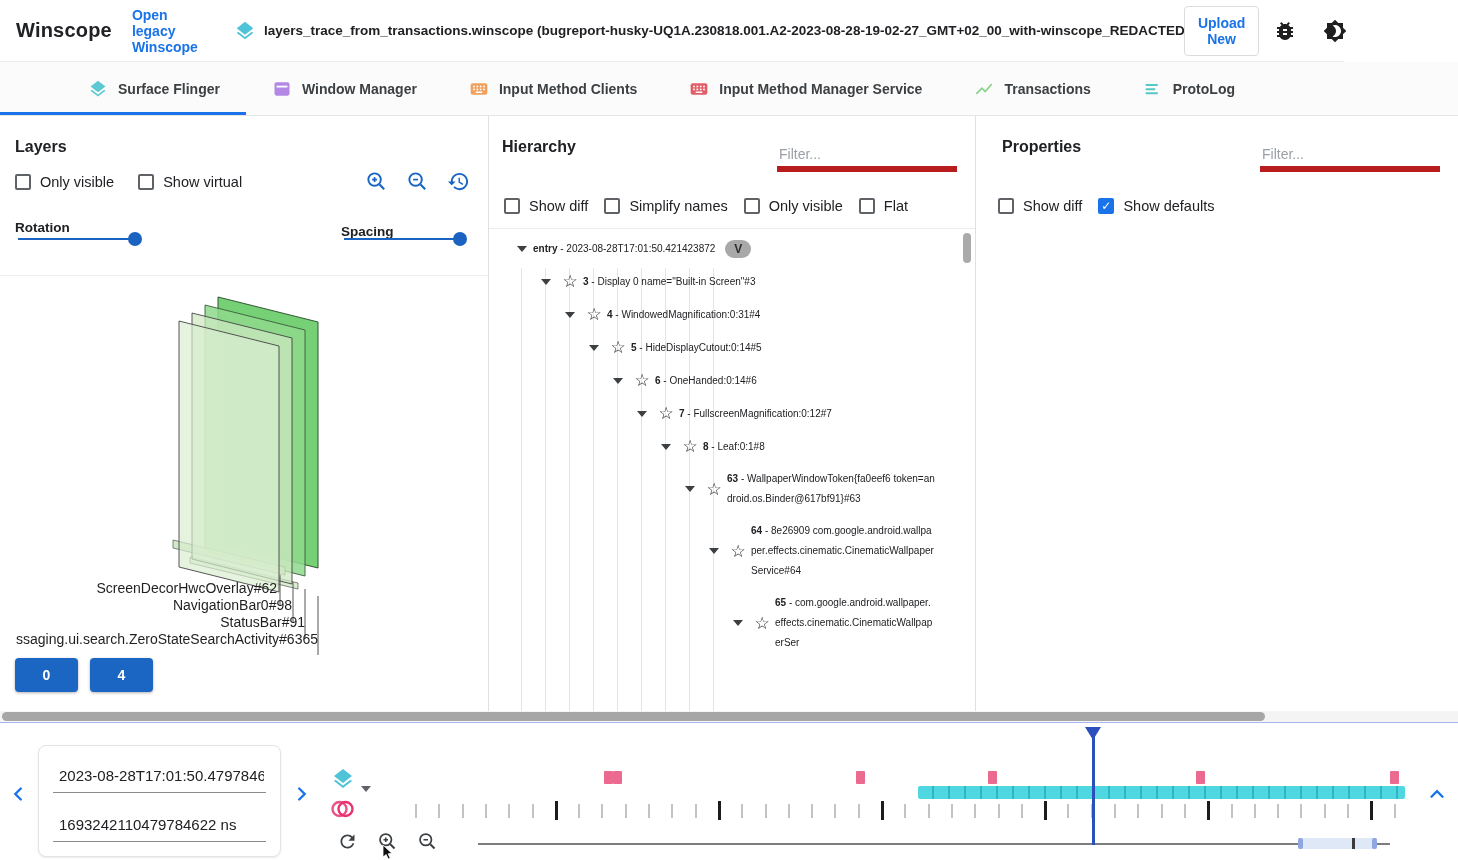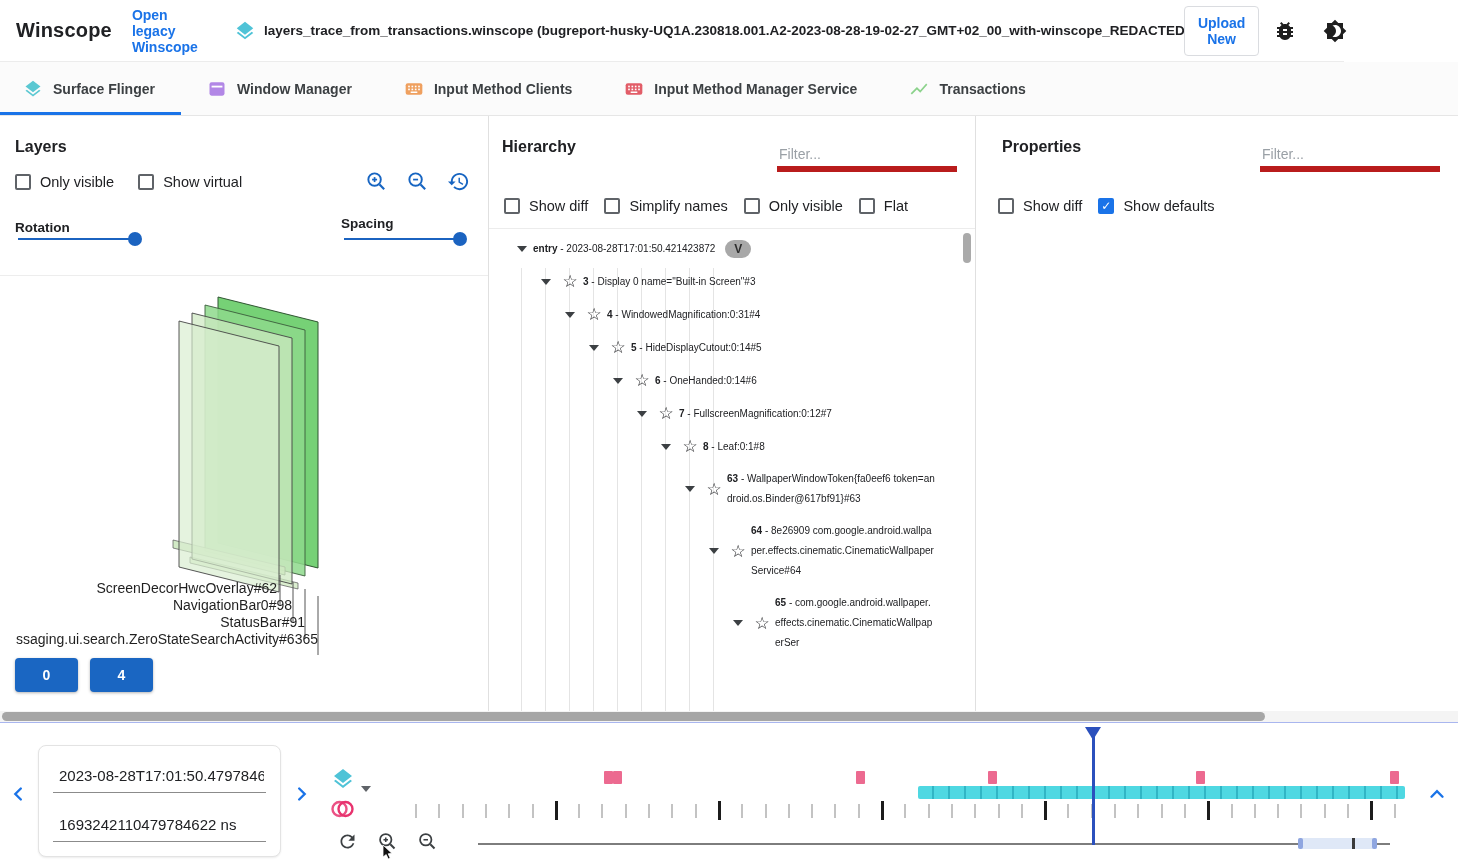--- a/index.html
+++ b/index.html
@@ -19,21 +19,21 @@
   .upload-btn { border:1px solid #dadce0; border-radius:4px; padding:8px 13px;
     color:#1a73e8; font-size:14px; font-weight:700; background:#fff; cursor:pointer; }
   .hdr-icon { width:24px; height:24px; margin-left:14px; cursor:pointer; }
   .hdr-icon:last-child { margin-right:18px; margin-left:26px; }
 
   
   .tabbar { position:absolute; left:0; top:62px; width:1458px; height:54px;
     display:flex; background:#fbfbfb; border-bottom:1px solid #e6e6e6; overflow:hidden; }
   .tab { position:relative; display:flex; align-items:center; gap:10px;
     padding:0 26px; font-size:14px; font-weight:600; color:#3c4043; white-space:nowrap; cursor:pointer; }
-  .tab:first-child { padding-left:23px;text-align:right; }
+  .tab:first-child { padding-left:88px;text-align:right; }
   .tab.active::after { content:''; position:absolute; left:0; right:0; bottom:0;
     height:3px; background:#1a73e8; }
   .tab .ticon { width:20px; height:20px; display:inline-flex; }
 
   
   .main { position:absolute; left:0; top:116px; width:1458px; height:595px; display:flex; }
   .panel { position:relative; height:100%; overflow:hidden; }
   .panel.layers { width:489px; border-right:1px solid #e0e0e0; }
   .panel.hier { width:487px; border-right:1px solid #e0e0e0; }
   .panel.props { flex:1; }
@@ -204,20 +204,32 @@
       <span>Input Method Manager Service</span>
     </div>
     <div class="tab">
       <span class="ticon">
         <svg viewBox="0 0 24 24" width="20" height="20">
           <path fill="#8bd28b" d="M3.5 18.49l6-6.01 4 4L22 6.92l-1.41-1.41-7.09 7.97-4-4L2 16.99z"></path>
         </svg>
       </span>
       <span>Transactions</span>
     </div>
+    <div class="tab">
+      <span class="ticon">
+        <svg viewBox="0 0 24 24" width="20" height="20">
+          <g fill="#56c8c2">
+            <rect x="3" y="6" width="15" height="2.4" rx="1.2"></rect>
+            <rect x="3" y="11" width="12" height="2.4" rx="1.2"></rect>
+            <rect x="3" y="16" width="15" height="2.4" rx="1.2"></rect>
+          </g>
+        </svg>
+      </span>
+      <span>ProtoLog</span>
+    </div>
     <div class="tab"></div>
   </div>
 
 <div class="main">
 
   <div class="panel layers">
     <div class="panel-title layers-head">Layers</div>
 
     <div class="cb-row layers-cbs">
       <span class="cb-item">
@@ -250,21 +262,21 @@
         <svg viewBox="0 0 24 24" width="23" height="23">
             <path fill="#1765c2" d="M13 3c-4.97 0-9 4.03-9 9H1l3.89 3.89.07.14L9 12H6c0-3.87 3.13-7 7-7s7 3.13 7 7-3.13 7-7 7c-1.93 0-3.68-.79-4.94-2.06l-1.42 1.42C8.27 19.99 10.51 21 13 21c4.97 0 9-4.03 9-9s-4.03-9-9-9zm-1 5v5l4.28 2.54.72-1.21-3.5-2.08V8H12z"></path>
           </svg>
       </span>
     </div>
 
     <div class="slider-label" style="left:15px; top:104px;">Rotation</div>
     <div class="slider" style="left:18px; top:122px; width:117px;">
         <span class="thumb"></span>
       </div>
-    <div class="slider-label" style="left:341px; top:100px;">Spacing</div>
+    <div class="slider-label" style="left:341px; top:108px;">Spacing</div>
     <div class="slider" style="left:344px; top:122px; width:116px;">
         <span class="thumb"></span>
       </div>
 
     <div class="canvas-sep"></div>
 
     <svg class="rects-svg" width="488" height="390" viewBox="0 0 488 390">
       <polygon points="218,22 318,47 318,293 218,268" fill="#6fcf6f" fill-opacity="0.95" stroke="#2f5530" stroke-width="1"></polygon>
       <polygon points="205,30 305,55 305,301 205,276" fill="#8ed98c" fill-opacity="0.85" stroke="#3b5b3b" stroke-width="0.9"></polygon>
       <polygon points="173,265 285,292 285,300 173,273" fill="#cde8c0" fill-opacity="0.9" stroke="#555" stroke-width="0.7"></polygon>

